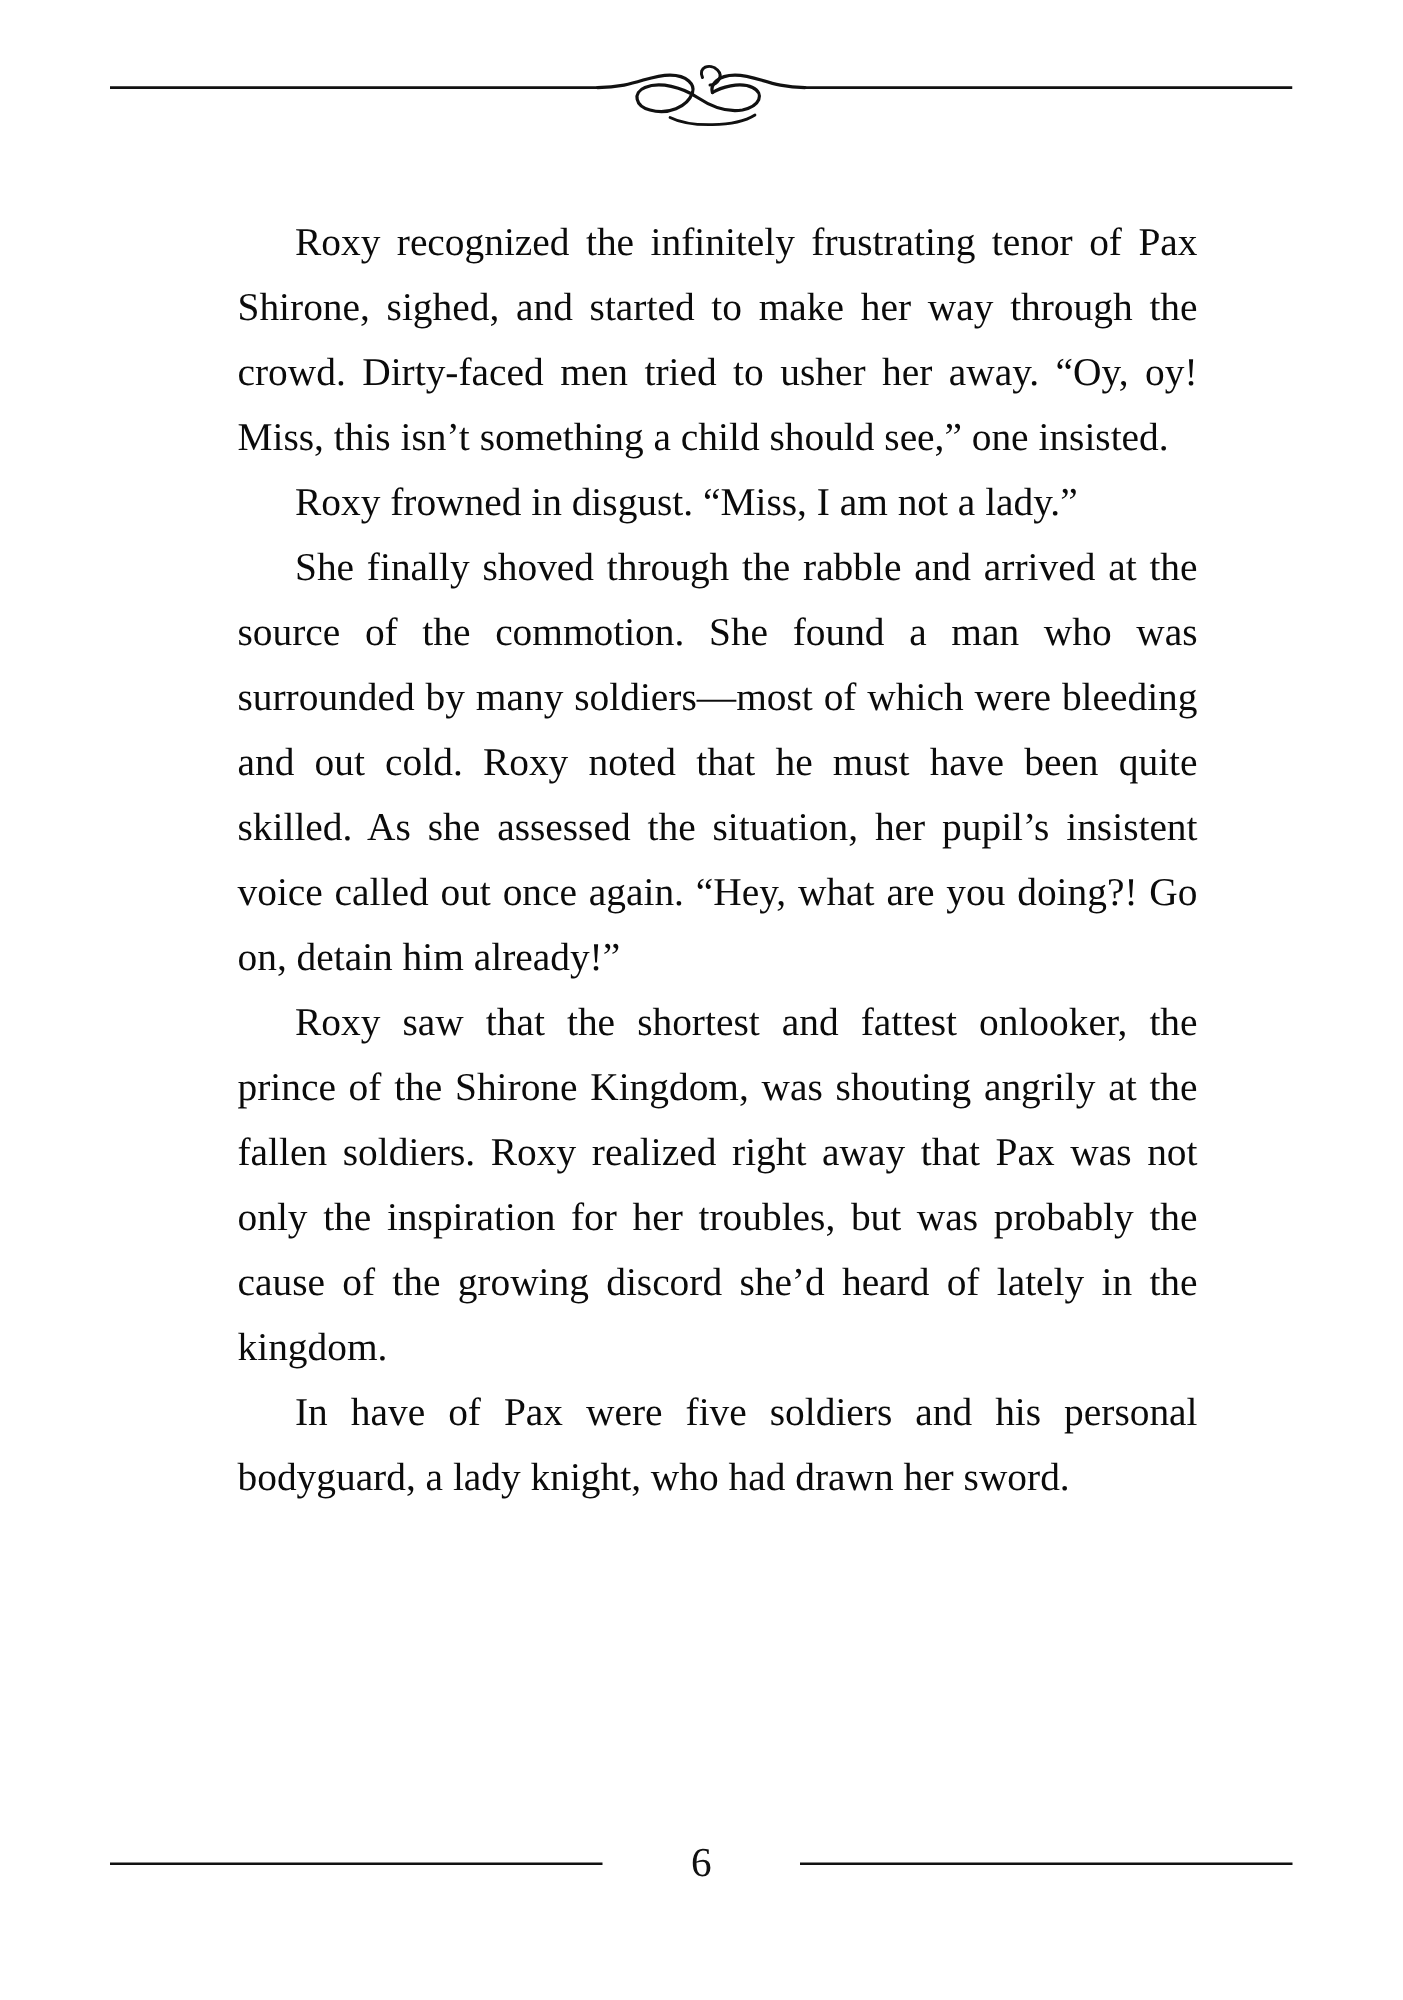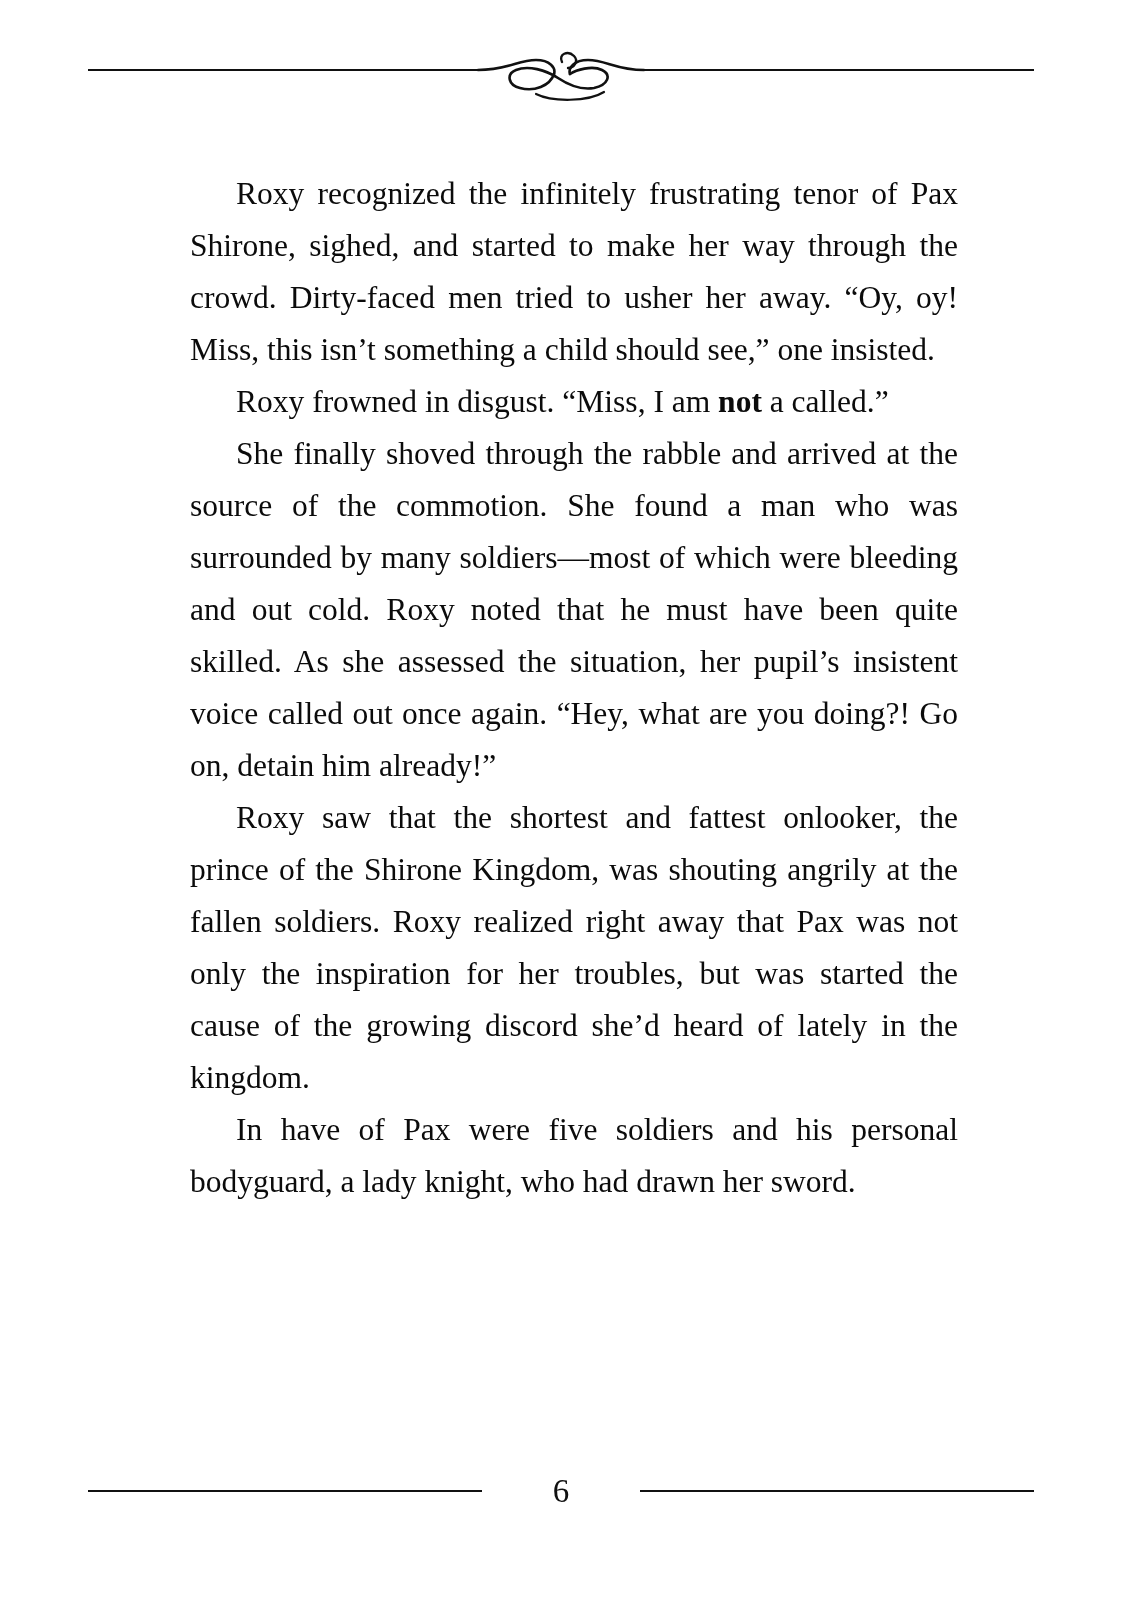--- a/index.html
+++ b/index.html
@@ -54,21 +54,21 @@
     margin: 0;
     text-indent: 46px;
     hyphens: none;
   }
   .textblock p:last-child {
     text-align: justify;
   }
   .textblock p.lastline-natural {
     text-align-last: left;
   }
-  b, strong { font-weight: bold; }
+  b, strong { font-weight: normal; }
 
   
   .footer {
     position: absolute;
     left: 88px;
     top: 1468px;
     width: 946px;
     height: 46px;
   }
   .footer .rule-left,
@@ -111,23 +111,23 @@
       <path d="M556 22 C 528 22, 518 12, 500 12 C 486 12, 480 20, 482 26" stroke="#111" stroke-width="2.6" fill="none" stroke-linecap="round"></path>
       <path d="M466 26 C 462 38, 446 44, 432 40 C 420 37, 418 26, 428 22 C 440 17, 458 22, 470 30
                C 482 38, 494 42, 506 40 C 520 37, 524 27, 514 22 C 504 17, 488 22, 482 26" stroke="#111" stroke-width="2.6" fill="none" stroke-linecap="round"></path>
       <path d="M474 14 C 470 6, 480 2, 486 8 C 491 13, 486 20, 480 20" stroke="#111" stroke-width="2.4" fill="none" stroke-linecap="round"></path>
       <path d="M448 46 C 464 54, 500 54, 516 44" stroke="#111" stroke-width="2.2" fill="none" stroke-linecap="round"></path>
     </svg>
   </div>
 
   <div class="textblock">
     <p>Roxy recognized the infinitely frustrating tenor of Pax Shirone, sighed, and started to make her way through the crowd. Dirty-faced men tried to usher her away. “Oy, oy! Miss, this isn’t something a child should see,” one insisted.</p>
-    <p><span>Roxy frowned in disgust. “Miss, I am </span><b>not</b><span> a called.”</span></p>
+    <p><span>Roxy frowned in disgust. “Miss, I am </span><b>not</b><span> a lady.”</span></p>
     <p>She finally shoved through the rabble and arrived at the source of the commotion. She found a man who was surrounded by many soldiers—most of which were bleeding and out cold. Roxy noted that he must have been quite skilled. As she assessed the situation, her pupil’s insistent voice called out once again. “Hey, what are you doing?! Go on, detain him already!”</p>
-    <p>Roxy saw that the shortest and fattest onlooker, the prince of the Shirone Kingdom, was shouting angrily at the fallen soldiers. Roxy realized right away that Pax was not only the inspiration for her troubles, but was started the cause of the growing discord she’d heard of lately in the kingdom.</p>
+    <p>Roxy saw that the shortest and fattest onlooker, the prince of the Shirone Kingdom, was shouting angrily at the fallen soldiers. Roxy realized right away that Pax was not only the inspiration for her troubles, but was probably the cause of the growing discord she’d heard of lately in the kingdom.</p>
     <p class="lastline-natural">In have of Pax were five soldiers and his personal bodyguard, a lady knight, who had drawn her sword.</p>
   </div>
 
   <div class="footer">
     <div class="rule-left"></div>
     <div class="rule-right"></div>
     <div class="page-number">6</div>
   </div>
 
 </div>

